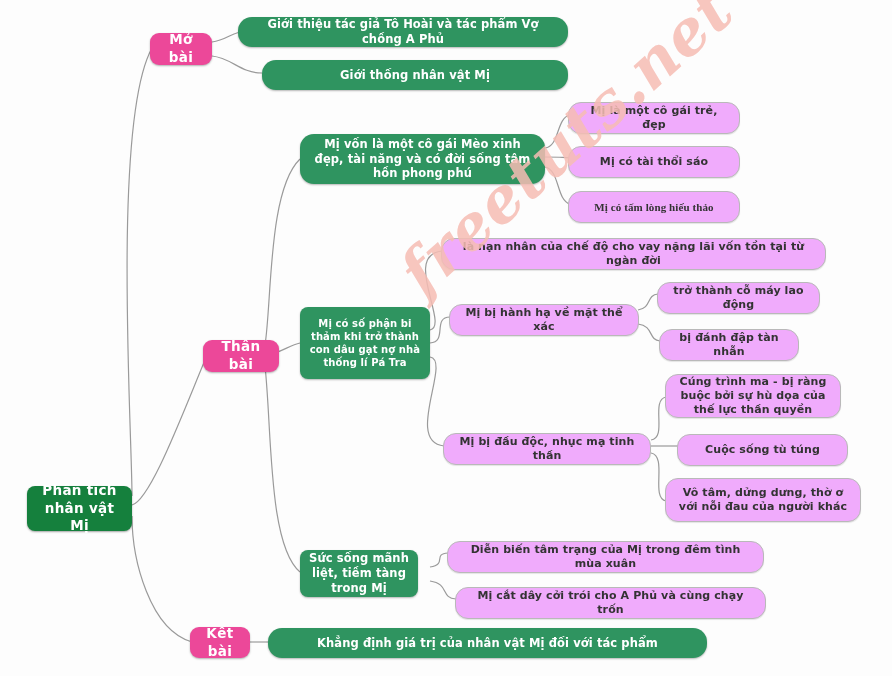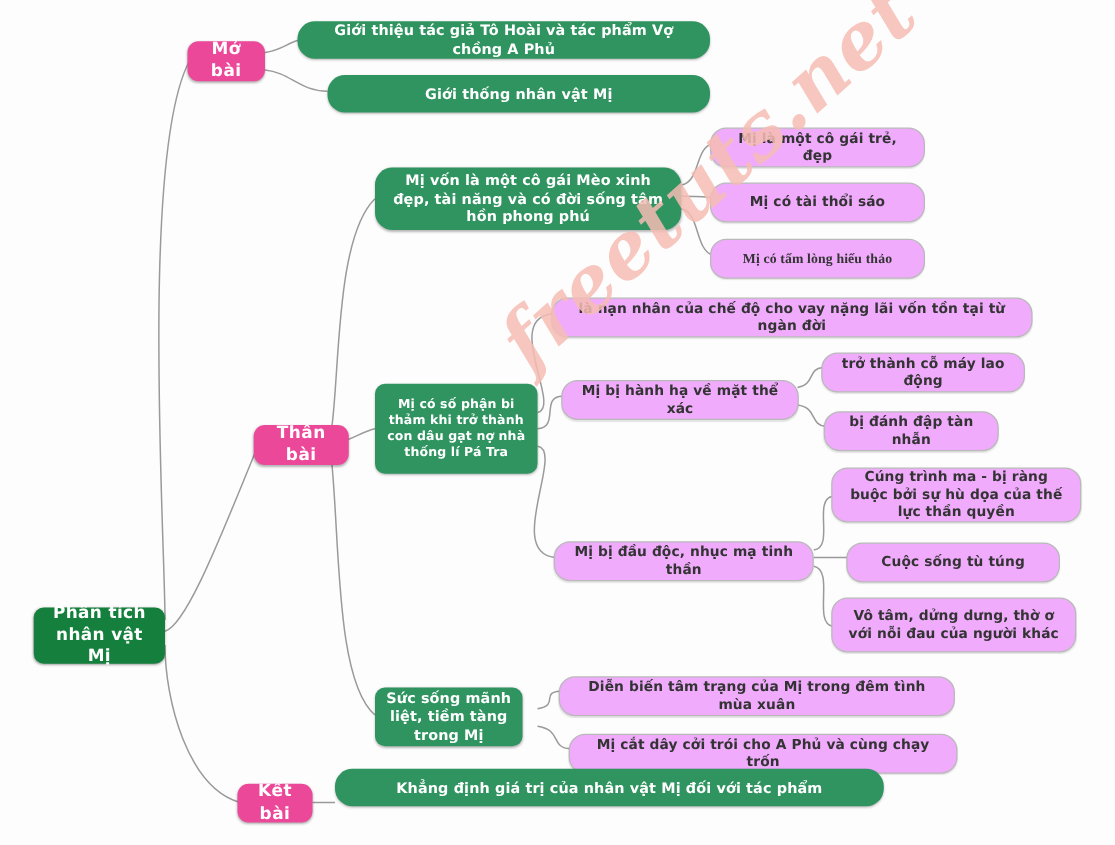--- a/index.html
+++ b/index.html
@@ -180,21 +180,21 @@
   </div>
 
   <div class="node n-leaf" style="left:659px;top:329px;width:140px;height:25px;">
     <span>bị đánh đập tàn nhẫn</span>
   </div>
 
   <div class="node n-leaf" style="left:443px;top:433px;width:208px;height:26px;">
     <span>Mị bị đầu độc, nhục mạ tinh thần</span>
   </div>
 
-  <div class="node n-leaf" style="left:665px;top:374px;width:200px;height:44px;">
+  <div class="node n-leaf" style="left:665px;top:374px;width:176px;height:44px;">
     <span>Cúng trình ma - bị ràng buộc bởi sự hù dọa của thế lực thần quyền</span>
   </div>
 
   <div class="node n-leaf" style="left:677px;top:434px;width:171px;height:25px;">
     <span>Cuộc sống tù túng</span>
   </div>
 
   <div class="node n-leaf" style="left:665px;top:478px;width:196px;height:44px;">
     <span>Vô tâm, dửng dưng, thờ ơ với nỗi đau của người khác</span>
   </div>
@@ -208,19 +208,19 @@
   </div>
 
   <div class="node n-leaf" style="left:455px;top:587px;width:311px;height:25px;">
     <span>Mị cắt dây cởi trói cho A Phủ và cùng chạy trốn</span>
   </div>
 
   <div class="node n-branch" style="left:190px;top:627px;width:60px;height:31px;">
     <span>Kết bài</span>
   </div>
 
-  <div class="node n-green" style="left:268px;top:615px;width:439px;height:26px;justify-content:center;">
+  <div class="node n-green" style="left:268px;top:628px;width:439px;height:26px;justify-content:center;">
     <span>Khẳng định giá trị của nhân vật Mị đối với tác phẩm</span>
   </div>
 
   <div class="watermark">freetuts.net</div>
 
 </div>
 
 </body></html>

